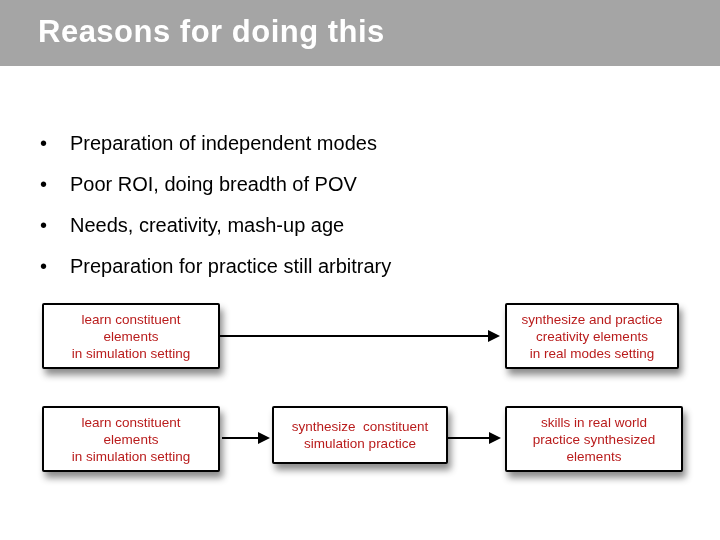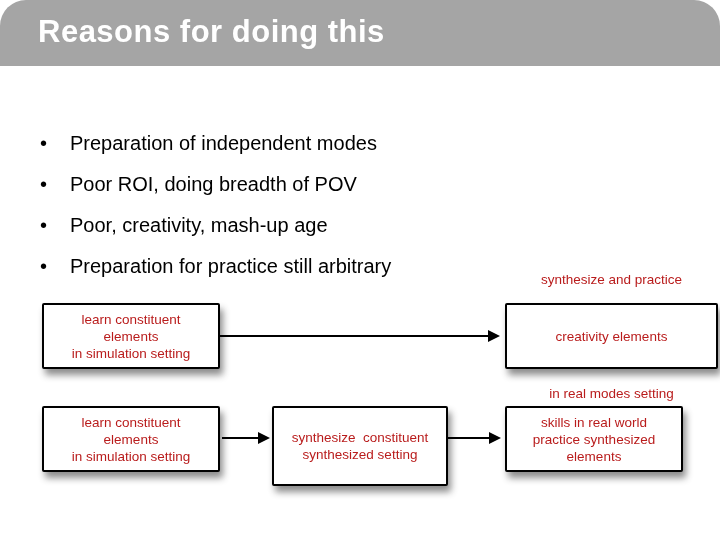--- a/index.html
+++ b/index.html
@@ -3,21 +3,20 @@
 <meta charset="utf-8">
 <style>
   html, body { margin: 0; padding: 0; background: #fff; }
   .slide {
     position: relative;
     width: 720px;
     height: 540px;
     background: #ffffff;
     overflow: hidden;
     font-family: "Liberation Sans", sans-serif;
-    border-radius: 26px;
   }
   
   .header-bar {
     position: absolute;
     left: 0; top: 0;
     width: 720px; height: 66px;
     background: #a5a5a5;
   }
   .slide-title {
     position: absolute;
@@ -67,23 +66,23 @@
     flex-direction: column;
     justify-content: center;
     align-items: center;
     text-align: center;
     font-size: 13.5px;
     line-height: 17px;
     color: #b91c1c;
   }
   .diagram-box .box-line { white-space: pre; }
   #box-a { left: 42px;  top: 303px; width: 178px; height: 66px; }
-  #box-b { left: 505px; top: 303px; width: 213px; height: 66px; gap: 40px; }
+  #box-b { left: 505px; top: 303px; width: 174px; height: 66px; }
   #box-c { left: 42px;  top: 406px; width: 178px; height: 66px; }
-  #box-d { left: 272px; top: 406px; width: 176px; height: 80px; }
+  #box-d { left: 272px; top: 406px; width: 176px; height: 58px; }
   #box-e { left: 505px; top: 406px; width: 178px; height: 66px; }
   
   .arrow-line {
     position: absolute;
     height: 2px;
     background: #000000;
   }
   .arrow-head {
     position: absolute;
     width: 0; height: 0;
@@ -111,21 +110,21 @@
     <li class="bullet-item">
       <span class="bullet-marker">•</span>
       <span class="bullet-text">Preparation of independent modes</span>
     </li>
     <li class="bullet-item">
       <span class="bullet-marker">•</span>
       <span class="bullet-text">Poor ROI, doing breadth of POV</span>
     </li>
     <li class="bullet-item">
       <span class="bullet-marker">•</span>
-      <span class="bullet-text">Poor, creativity, mash-up age</span>
+      <span class="bullet-text">Needs, creativity, mash-up age</span>
     </li>
     <li class="bullet-item">
       <span class="bullet-marker">•</span>
       <span class="bullet-text">Preparation for practice still arbitrary</span>
     </li>
   </ul>
 
   <div id="box-a" class="diagram-box">
     <span class="box-line">learn constituent</span>
     <span class="box-line">elements</span>
@@ -139,21 +138,21 @@
   </div>
 
   <div id="box-c" class="diagram-box">
     <span class="box-line">learn constituent</span>
     <span class="box-line">elements</span>
     <span class="box-line">in simulation setting</span>
   </div>
 
   <div id="box-d" class="diagram-box">
     <span class="box-line">synthesize  constituent</span>
-    <span class="box-line">synthesized setting</span>
+    <span class="box-line">simulation practice</span>
   </div>
 
   <div id="box-e" class="diagram-box">
     <span class="box-line">skills in real world</span>
     <span class="box-line">practice synthesized</span>
     <span class="box-line">elements</span>
   </div>
 
   <div id="arrow-top-line" class="arrow-line"></div>
   <div id="arrow-top-head" class="arrow-head"></div>

